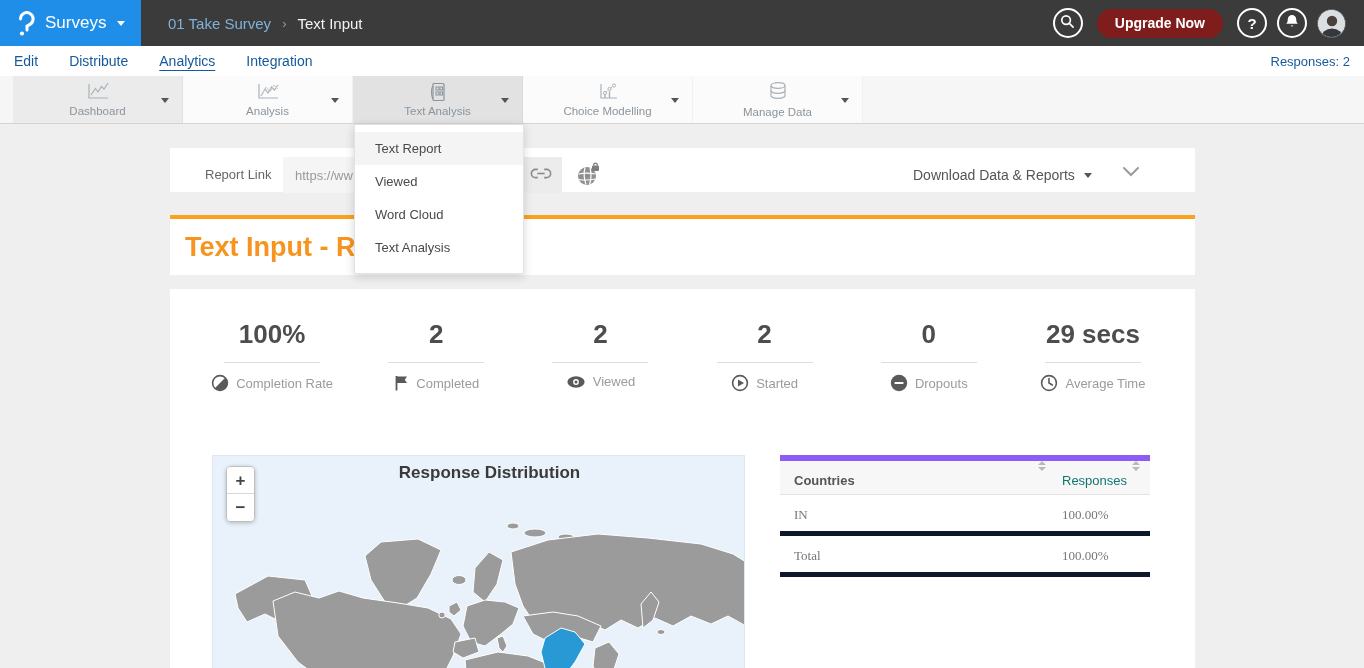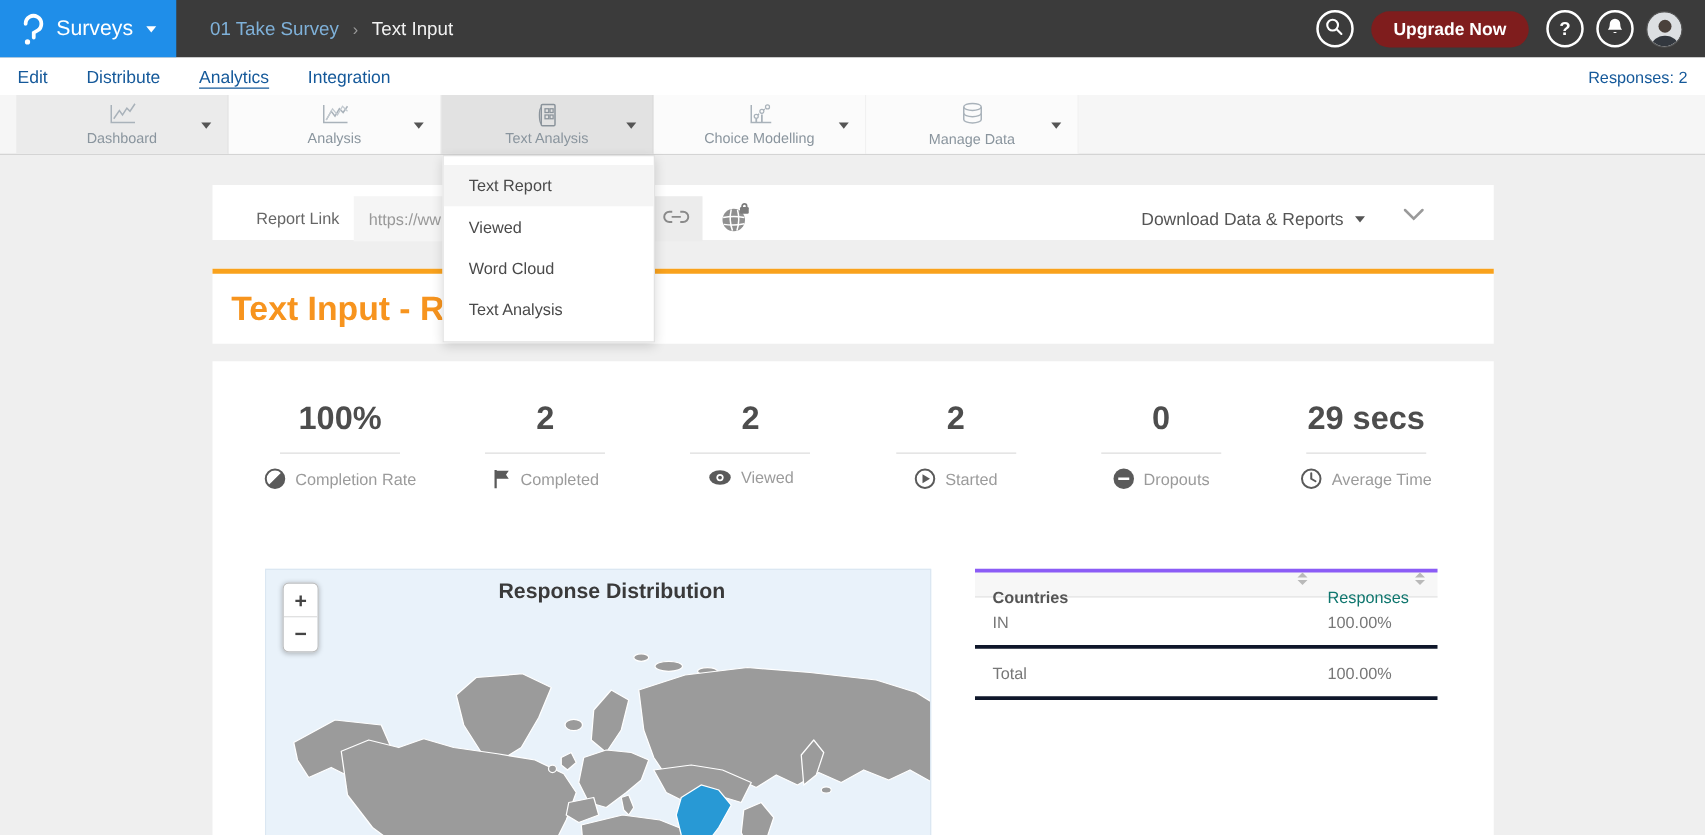--- a/index.html
+++ b/index.html
@@ -65,22 +65,22 @@
   .map-panel { position:absolute; left:42px; top:166px; width:533px; height:250px; background:#e9f2fa; border:1px solid #dbe7f2; overflow:hidden; }
   .map-title { position:absolute; top:7px; left:0; width:100%; text-align:center; font-size:17px; font-weight:bold; color:#3a3a3a;padding-left:22px; }
   .zoomctl { position:absolute; left:13px; top:10px; width:29px; border:1px solid #bfbfbf; border-radius:5px; box-shadow:0 1px 4px rgba(0,0,0,0.25); overflow:hidden; }
   .zoomctl button { display:block; width:100%; height:27px; background:#fff; border:none; font-size:17px; font-weight:bold; color:#444; cursor:pointer; line-height:25px; }
   .zoomctl button:first-child { border-bottom:1px solid #d7d7d7; }
   .map-svg { position:absolute; left:0; top:0; }
 
   
   .ctable { position:absolute; left:610px; top:166px; width:370px; font-size:13px; }
   .trow { position:relative; width:370px; }
-  .thead { height:23px; background:#f7f7f7; border-top:3px solid #8b5cf6; border-bottom:1px solid #e3e3e3; }
-  .tbody-row { height:41px; border-bottom:3px solid #0f172a; }
+  .thead { height:40px; background:#f7f7f7; border-top:6px solid #8b5cf6; border-bottom:1px solid #e3e3e3; }
+  .tbody-row { height:41px; border-bottom:5px solid #0f172a;font-family:Liberation Serif, serif; }
   .trow span { position:absolute; top:0; line-height:40px; }
   .th-c { left:14px; font-weight:bold; color:#555; }
   .th-r { left:282px; font-weight:normal; color:#0f766e; }
   .cell-c { left:14px; color:#777; }
   .cell-r { left:282px; color:#777; }
   .sort { position:absolute; top:14px; display:inline-flex; flex-direction:column; gap:2px; cursor:pointer; }
   .sort i { width:0; height:0; border-left:4px solid transparent; border-right:4px solid transparent; }
   .sort .up { border-bottom:4px solid #b9b9b9; }
   .sort .dn { border-top:4px solid #b9b9b9; }
   .s1 { left:258px; } .s2 { left:352px; }

